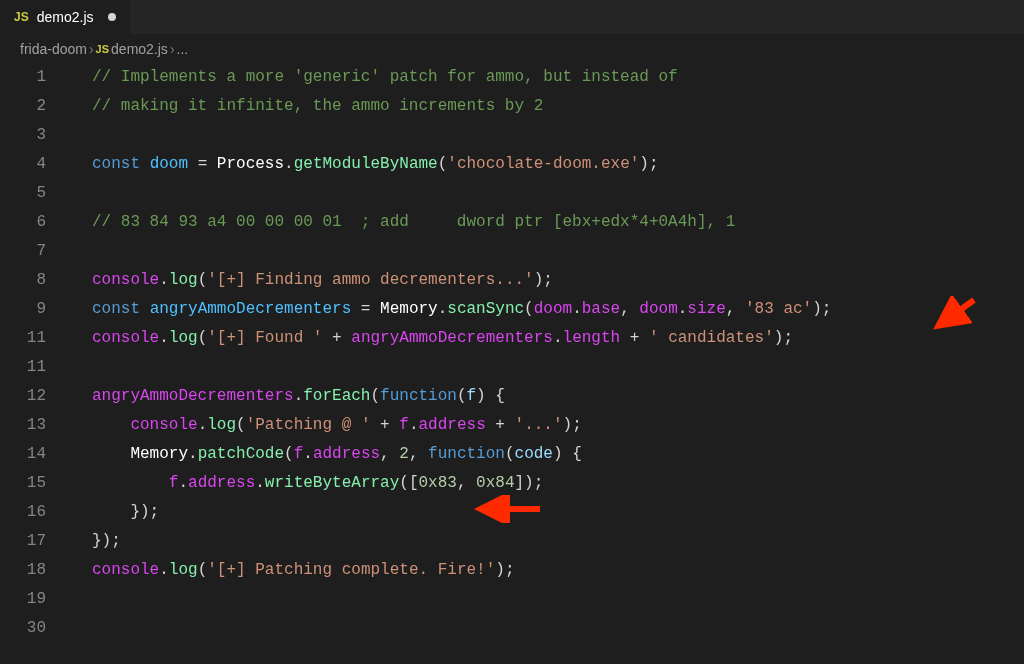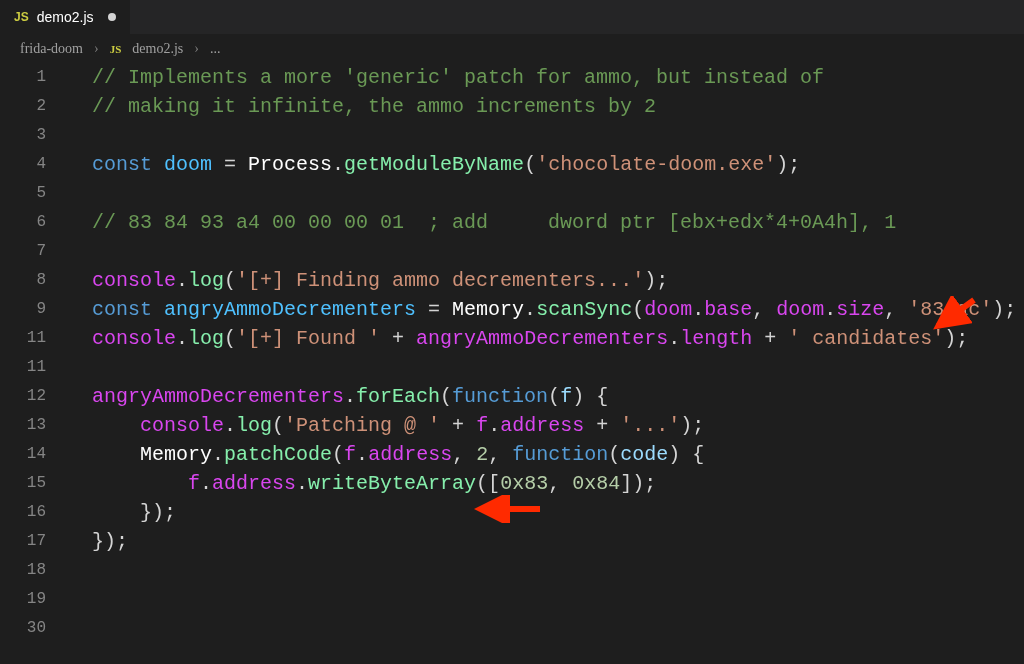--- a/index.html
+++ b/index.html
@@ -37,23 +37,23 @@
     width: 8px;
     height: 8px;
     border-radius: 50%;
     background: #d4d4d4;
     margin-left: 6px;
   }
   .breadcrumb {
     padding: 6px 20px;
     display: flex;
     align-items: center;
-    gap: 11px;
+    gap: 2px;
     font-size: 14px;
-    font-family: Liberation Serif, serif;
+    font-family: Liberation Sans, sans-serif;
     color: #a0a0a0;
   }
   .breadcrumb .sep {
     font-size: 14px;
     color: #7a7a7a;
   }
   .breadcrumb .js-icon {
     font-weight: bold;
     font-size: 11px;
     color: #cbcb41;
@@ -75,21 +75,21 @@
     font-size: 16px;
   }
   .code {
     flex: 1;
     position: relative;
   }
   .code-line {
     height: 29px;
     line-height: 29px;
     white-space: pre;
-    font-size: 20px;
+    font-size: 16px;
     padding-left: 20px;
   }
   .c-comment { color: #6a9955; }
   .c-keyword { color: #569cd6; }
   .c-var { color: #d946ef; }
   .c-const { color: #4fc1ff; }
   .c-func { color: #86efac; }
   .c-class { color: #ffffff; }
   .c-string { color: #ce9178; }
   .c-number { color: #b5cea8; }
@@ -154,20 +154,21 @@
     <div class="code-line"><span class="c-var">console</span><span class="c-punct">.</span><span class="c-func">log</span><span class="c-punct">(</span><span class="c-string">'[+] Finding ammo decrementers...'</span><span class="c-punct">);</span></div>
     <div class="code-line"><span class="c-keyword">const</span><span> </span><span class="c-const">angryAmmoDecrementers</span><span class="c-punct"> = </span><span class="c-class">Memory</span><span class="c-punct">.</span><span class="c-func">scanSync</span><span class="c-punct">(</span><span class="c-var">doom</span><span class="c-punct">.</span><span class="c-var">base</span><span class="c-punct">, </span><span class="c-var">doom</span><span class="c-punct">.</span><span class="c-var">size</span><span class="c-punct">, </span><span class="c-string">'83 ac'</span><span class="c-punct">);</span></div>
     <div class="code-line"><span class="c-var">console</span><span class="c-punct">.</span><span class="c-func">log</span><span class="c-punct">(</span><span class="c-string">'[+] Found '</span><span class="c-punct"> + </span><span class="c-var">angryAmmoDecrementers</span><span class="c-punct">.</span><span class="c-var">length</span><span class="c-punct"> + </span><span class="c-string">' candidates'</span><span class="c-punct">);</span></div>
     <div class="code-line"></div>
     <div class="code-line"><span class="c-var">angryAmmoDecrementers</span><span class="c-punct">.</span><span class="c-func">forEach</span><span class="c-punct">(</span><span class="c-keyword">function</span><span class="c-punct">(</span><span class="c-param">f</span><span class="c-punct">) {</span></div>
     <div class="code-line">    <span class="c-var">console</span><span class="c-punct">.</span><span class="c-func">log</span><span class="c-punct">(</span><span class="c-string">'Patching @ '</span><span class="c-punct"> + </span><span class="c-var">f</span><span class="c-punct">.</span><span class="c-var">address</span><span class="c-punct"> + </span><span class="c-string">'...'</span><span class="c-punct">);</span></div>
     <div class="code-line">    <span class="c-class">Memory</span><span class="c-punct">.</span><span class="c-func">patchCode</span><span class="c-punct">(</span><span class="c-var">f</span><span class="c-punct">.</span><span class="c-var">address</span><span class="c-punct">, </span><span class="c-number">2</span><span class="c-punct">, </span><span class="c-keyword">function</span><span class="c-punct">(</span><span class="c-param">code</span><span class="c-punct">) {</span></div>
     <div class="code-line">        <span class="c-var">f</span><span class="c-punct">.</span><span class="c-var">address</span><span class="c-punct">.</span><span class="c-func">writeByteArray</span><span class="c-punct">([</span><span class="c-number">0x83</span><span class="c-punct">, </span><span class="c-number">0x84</span><span class="c-punct">]);</span></div>
     <div class="code-line">    <span class="c-punct">});</span></div>
     <div class="code-line"><span class="c-punct">});</span></div>
+    <div class="code-line"><span class="c-var">console</span><span class="c-punct">.</span><span class="c-func">log</span><span class="c-punct">(</span><span class="c-string">'[+] Patching complete. Fire!'</span><span class="c-punct">);</span></div>
     <div class="code-line"></div>
 
     <svg class="arrow" style="left:858px; top:233px;" width="48" height="36">
       <defs>
           <marker id="ah1" markerWidth="6" markerHeight="6" refX="5" refY="3" orient="auto">
             <path d="M0,0 L6,3 L0,6 Z" fill="#ff2a00"></path>
           </marker>
         </defs>
       <line x1="44" y1="4" x2="8" y2="30" stroke="#ff2a00" stroke-width="6" marker-end="url(#ah1)"></line>
     </svg>

